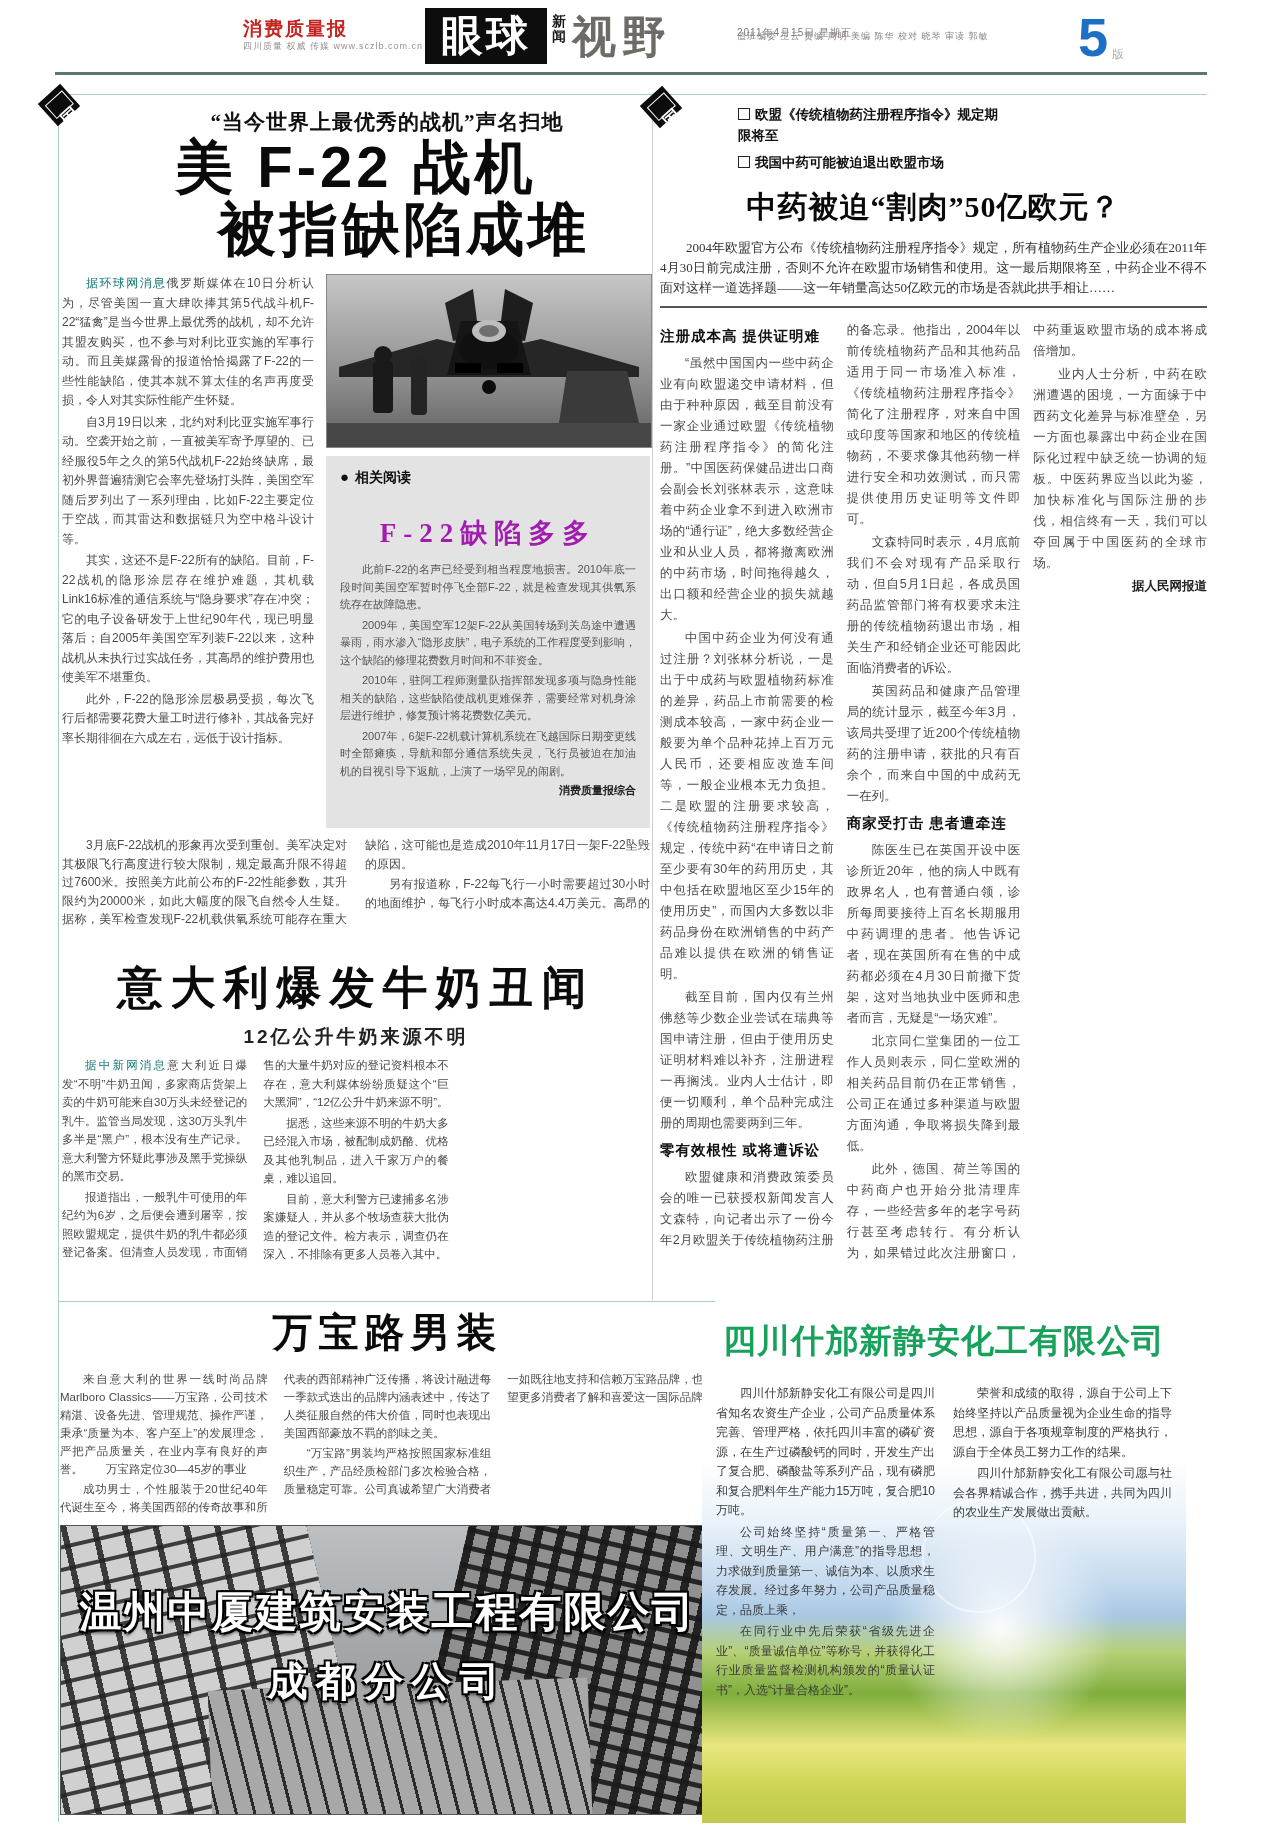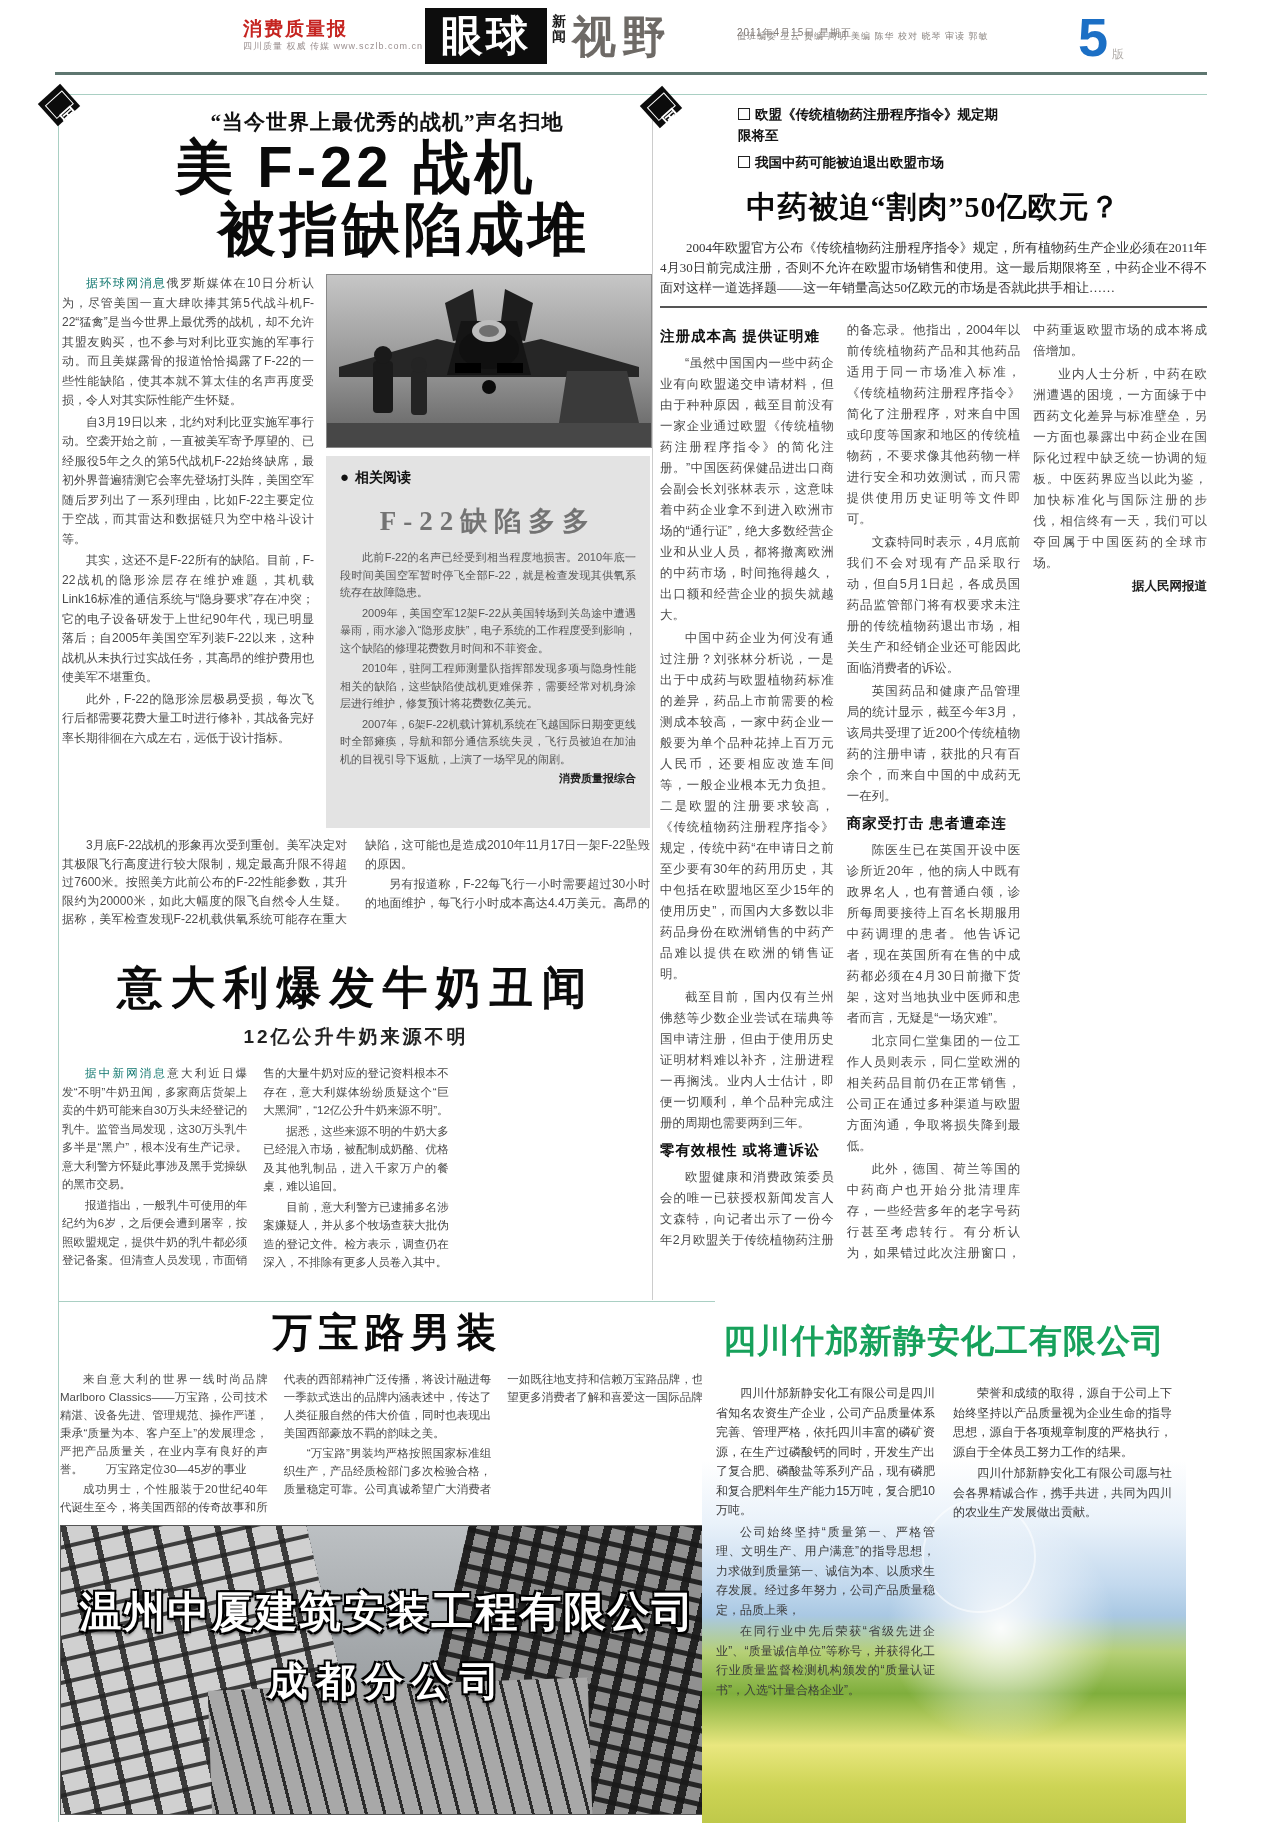--- a/index.html
+++ b/index.html
@@ -38,31 +38,31 @@
   .art-flex{display:flex;gap:12px;margin-top:14px;}
   .art-left{width:252px;height:552px;overflow:hidden;font-size:12px;line-height:19.5px;color:#4a4a4a;text-align:justify;}
   .art-left p, .strip p, .milk-body p, .tcm-body p, .mb-body p, .chem-cols p{margin:0 0 2px 0;text-indent:2em;}
   .leadin{font-weight:400;color:#0f766e;}
   .art-right{width:324px;}
   .jet{width:324px;height:172px;display:block;border:1px solid #888;}
   .relbox{margin-top:8px;background:#e3e3e3;height:348px;padding:12px 14px;overflow:hidden;}
   .rel-label{font-weight:900;font-size:14px;color:#111;}
   .rel-dot{font-size:15px;margin-right:6px;}
   .box-title{text-align:center;font-family:"Liberation Serif",serif;font-weight:900;font-size:27px;
-             letter-spacing:7px;color:#737373;margin:16px 0 10px 0;}
+             letter-spacing:7px;color:#a21caf;margin:28px 0 10px 0;}
   .relbox p{margin:0 0 3px 0;text-indent:2em;font-size:11px;line-height:17.5px;color:#555;text-align:justify;}
   .box-attr{display:block;text-align:right;font-weight:700;color:#222;font-size:11px;margin-top:2px;}
   .strip{margin-top:8px;height:112px;columns:2;column-gap:18px;column-fill:auto;overflow:hidden;
          font-size:12px;line-height:18.5px;color:#4a4a4a;text-align:justify;}
   
   #milk{margin-top:10px;}
   .milk-hl{text-align:center;font-family:"Liberation Serif",serif;font-weight:900;font-size:45px;
            letter-spacing:8px;color:#0b0b0b;}
   .milk-sub{text-align:center;font-weight:700;font-size:19px;color:#222;margin-top:6px;letter-spacing:3px;}
-  .milk-body{margin-top:14px;height:212px;columns:3;column-gap:16px;column-fill:auto;overflow:hidden;
+  .milk-body{margin-top:6px;height:212px;columns:3;column-gap:16px;column-fill:auto;overflow:hidden;
              font-size:11.5px;line-height:18.5px;color:#4a4a4a;text-align:justify;}
   
   #tcm{position:absolute;left:660px;top:98px;width:547px;height:1204px;}
   .bullets{margin:6px 0 0 78px;width:320px;font-family:"Liberation Serif",serif;font-weight:700;
            font-size:13.5px;line-height:21px;color:#111;}
   .bullets .row{margin-bottom:6px;width:270px;}
   .cb{display:inline-block;width:10px;height:10px;border:1.5px solid #222;margin-right:5px;vertical-align:-1px;}
   .tcm-hl{text-align:center;font-family:"Liberation Serif",serif;font-weight:900;font-size:30px;
           letter-spacing:1px;color:#0a0a0a;margin-top:14px;}
   .tcm-lede{margin-top:10px;font-family:"Liberation Serif",serif;font-size:13px;line-height:20px;color:#333;

